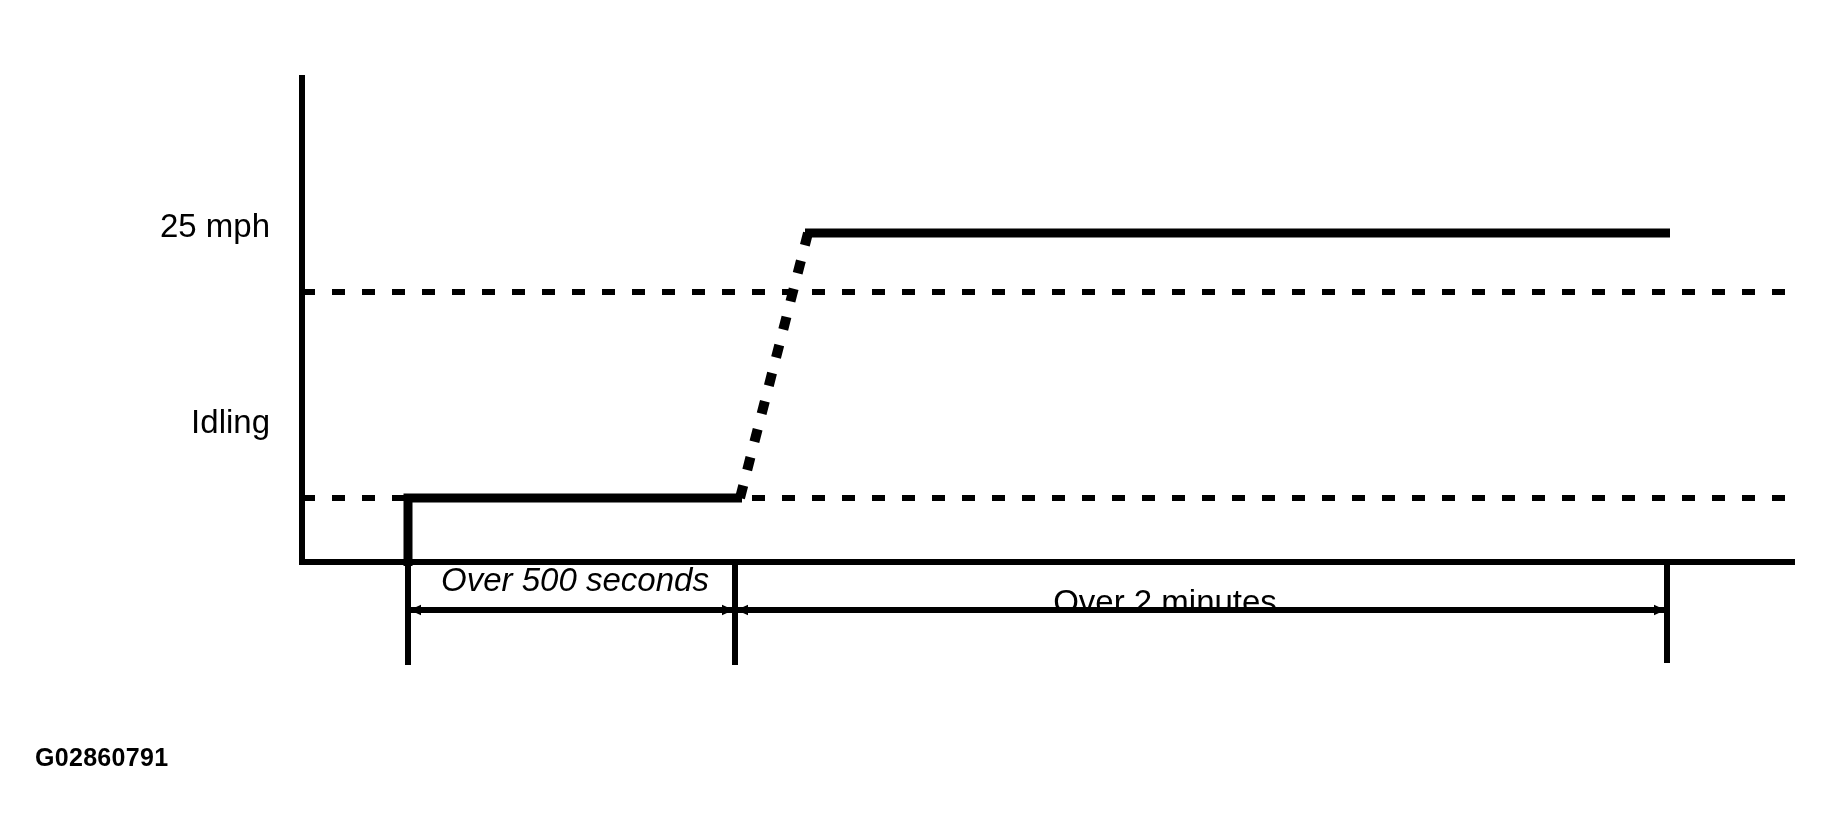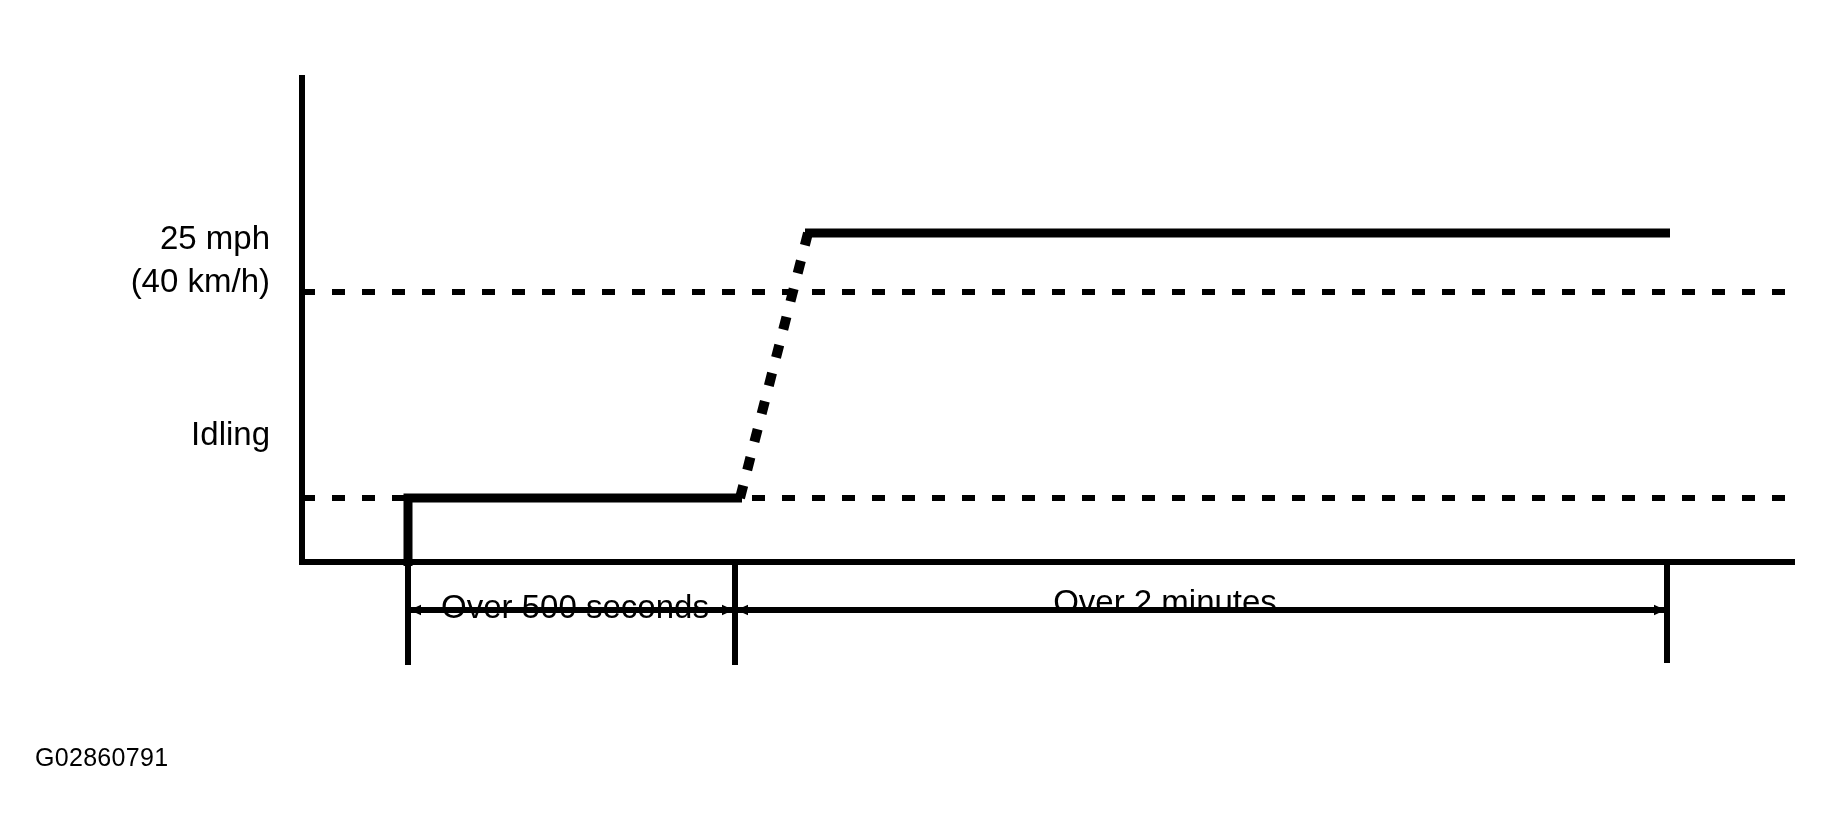--- a/index.html
+++ b/index.html
@@ -30,35 +30,35 @@
   .lbl {
     position: absolute;
     font-family: "Liberation Sans", sans-serif;
     color: #000000;
     white-space: pre;
     line-height: 1;
   }
   .axis-label {
     font-size: 33px;
     text-align: right;
-    margin-top: 12px;
   }
   .span-label {
     font-size: 33px;
     text-align: center;
   }
   .figure-code {
     font-size: 25px;
     letter-spacing: 0.3px;
+    font-weight: bold;
   }
   #label-25mph      { left: 0px;   top: 209px; width: 270px; }
   #label-40kmh      { left: 0px;   top: 252px; width: 270px; }
   #label-idling     { left: 0px;   top: 405px; width: 270px; }
   #label-ignoff     { left: 0px;   top: 456px; width: 270px; }
-  #label-span-left  { left: 345px; top: 590px; width: 460px; }
+  #label-span-left  { left: 345px; top: 563px; width: 460px; font-style: italic; }
   #label-span-right { left: 935px; top: 585px; width: 460px; }
   #label-figcode    { left: 35px;  top: 745px; width: 300px; }
 </style>
 </head>
 <body>
 
 <div id="page">
 
   <svg id="diagram-svg" viewBox="0 0 1833 840">
     <defs>
@@ -93,21 +93,20 @@
     </g>
 
     <g>
       <line x1="410" y1="610" x2="733" y2="610" stroke="#000000" stroke-width="6" marker-start="url(#arrow-left)" marker-end="url(#arrow-right)"></line>
       <line x1="737" y1="610" x2="1665" y2="610" stroke="#000000" stroke-width="6" marker-start="url(#arrow-left)" marker-end="url(#arrow-right)"></line>
     </g>
   </svg>
 
   <div class="lbl axis-label" id="label-25mph">25 mph</div>
 
-  <div class="lbl axis-label" id="label-40kmh">(40 km/h)</div>
 
   <div class="lbl axis-label" id="label-idling">Idling</div>
 
 
   <div class="lbl span-label" id="label-span-left">Over 500 seconds</div>
 
   <div class="lbl span-label" id="label-span-right">Over 2 minutes</div>
 
   <div class="lbl figure-code" id="label-figcode">G02860791</div>
 

